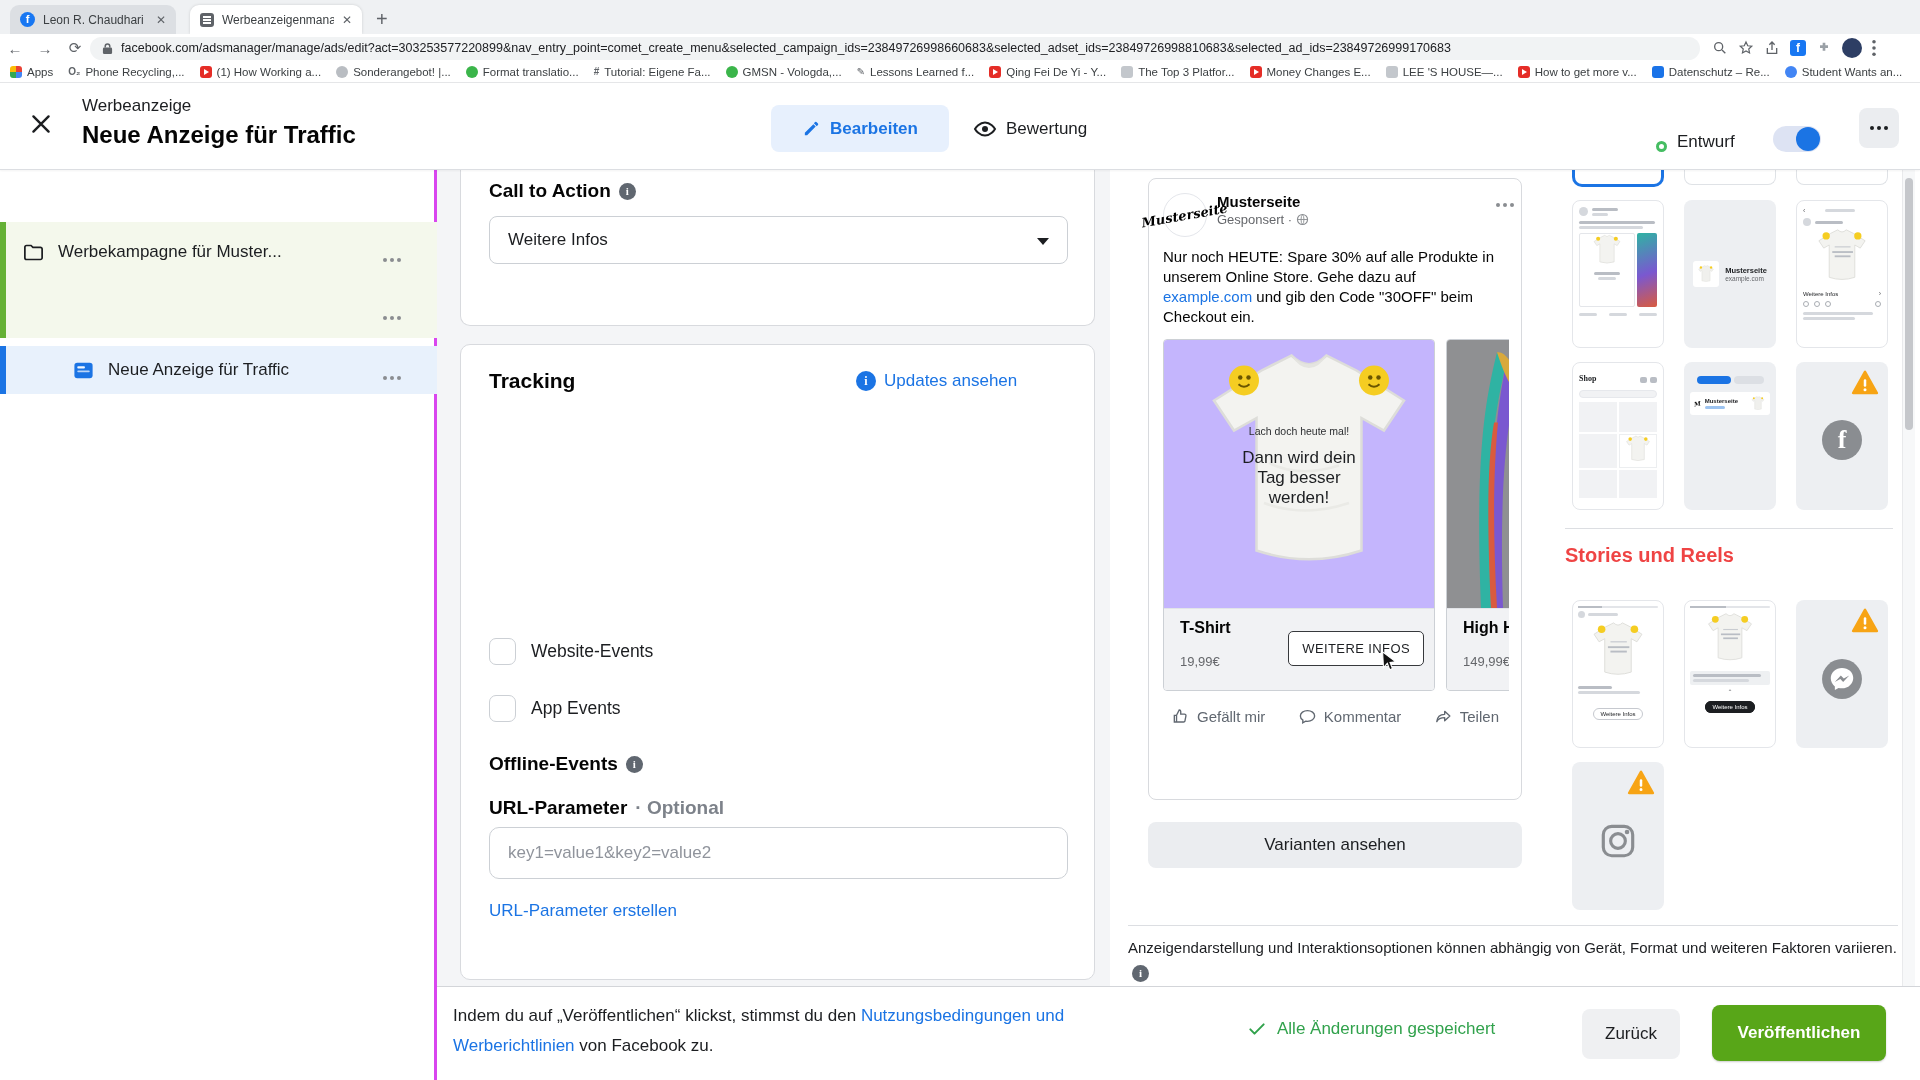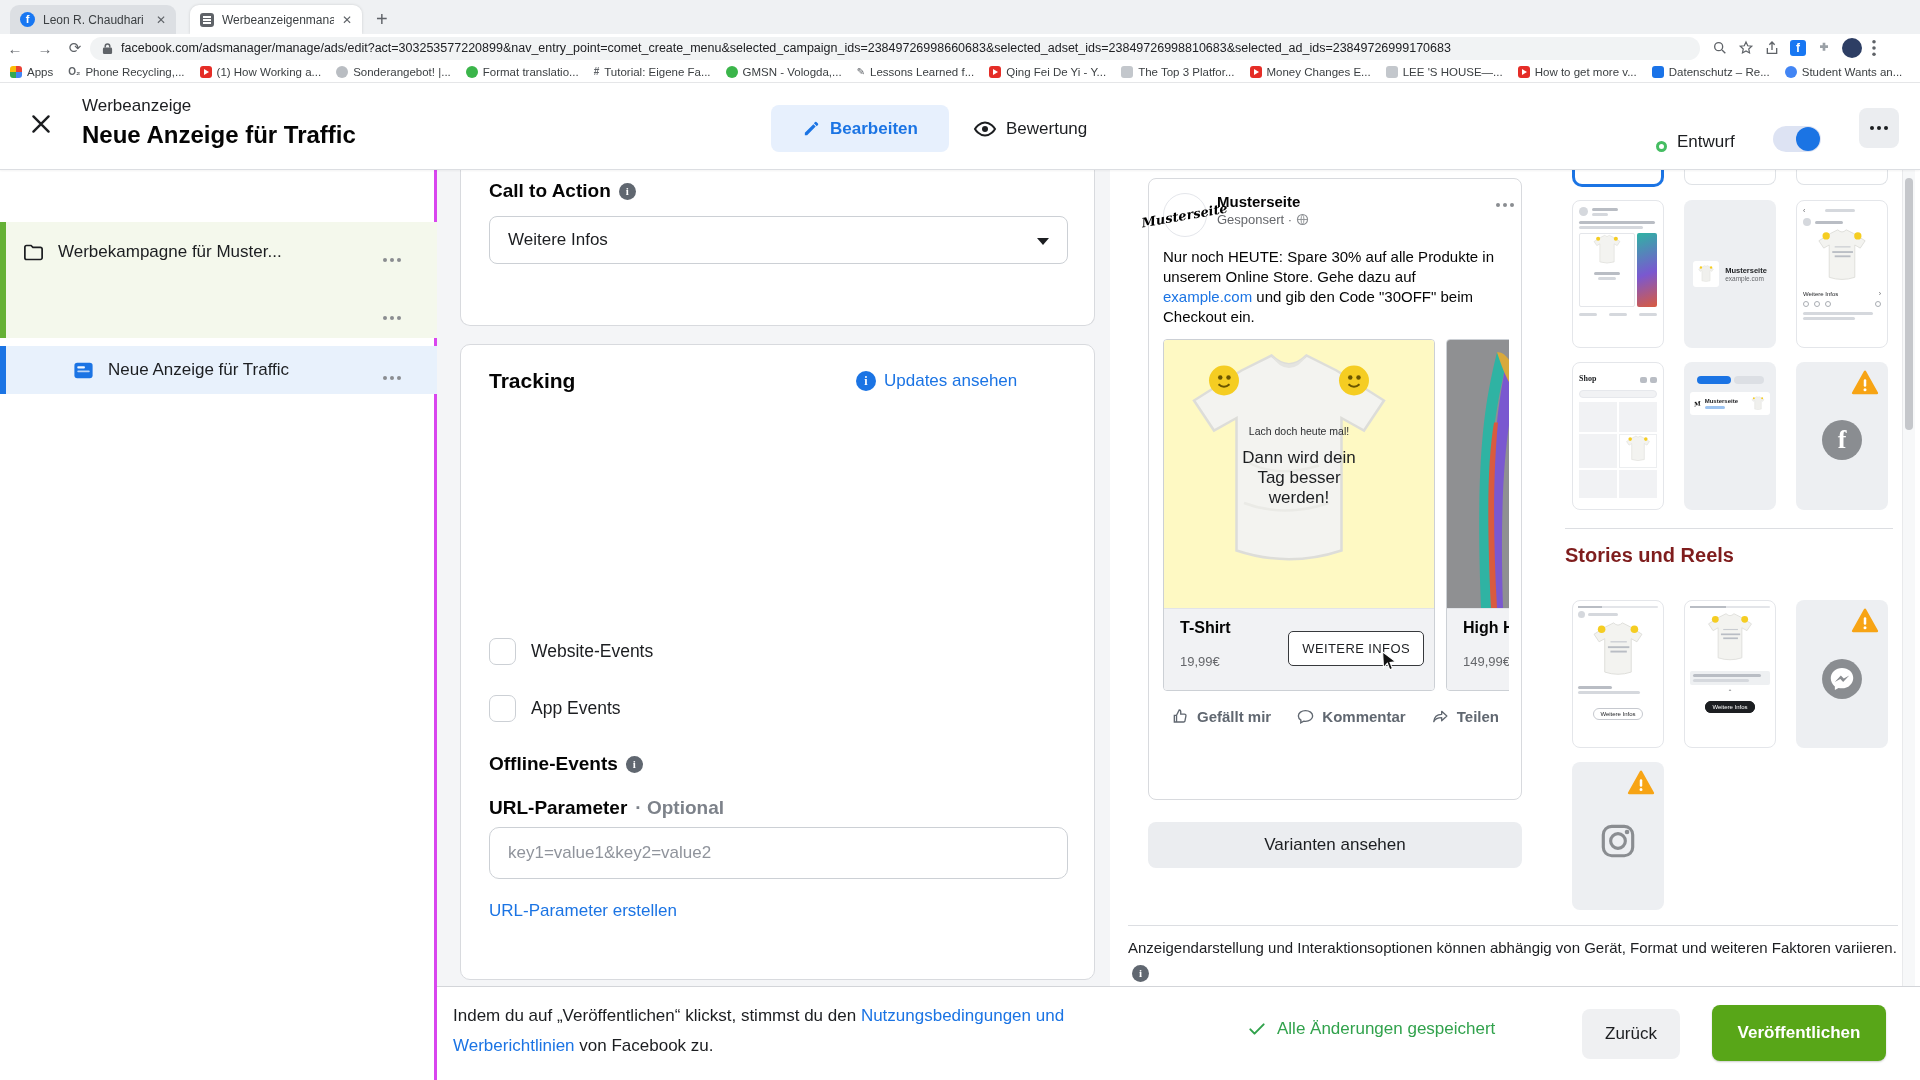--- a/index.html
+++ b/index.html
@@ -82,46 +82,46 @@
   .previewcol { left:1110px; top:170px; width:810px; height:816px; background:#fff; }
   .postpanel { position:absolute; left:38px; top:8px; width:374px; height:622px; border:1px solid #d8dade; border-radius:8px; background:#fff; padding:14px; }
   .posthead { display:flex; align-items:flex-start; gap:10px; }
   .avatar { width:44px; height:44px; border-radius:50%; border:1px solid #e4e6eb; display:flex; align-items:center; justify-content:center; background:#fff; flex:none;}
   .script { font-family:"DejaVu Serif","Liberation Serif",serif; font-style:italic; font-weight:bold; transform:rotate(-10deg); }
   .pname { font-size:15px; font-weight:bold; color:#050505; }
   .psub { font-size:13px; color:#65676b; display:flex; align-items:center; gap:4px; margin-top:2px;}
   .posttext { margin-top:10px; font-size:15px; line-height:20px; color:#050505; }
   .cardsrow { margin-top:12px; width:346px; height:352px; display:flex; gap:11px; overflow:hidden; }
   .pcard { flex:none; width:272px; border:1px solid #ccd0d5; border-radius:4px; overflow:hidden; background:#fff;}
-  .pcard .img { position:relative; height:268px; background:#fef9c3; display:flex; justify-content:flex-start; }
+  .pcard .img { position:relative; height:268px; background:#c4b5fd; display:flex; justify-content:flex-end; }
   .pcard .foot { height:82px; background:#f1f2f4; border-top:1px solid #e2e4e8; padding:10px 16px; position:relative;}
   .pcard .nm { font-size:16px; font-weight:bold; color:#050505; }
   .pcard .pr { font-size:13px; color:#65676b; margin-top:17px; }
   .wbtn { position:absolute; right:10px; top:22px; border:1.5px solid #37393c; border-radius:5px; background:#fff; padding:9px 13px; font-size:13px; letter-spacing:.4px; color:#1c1e21; font-weight:500;}
   .shirt-sm { position:absolute; left:0; right:0; top:85px; text-align:center; font-size:10.5px; color:#2c2e31; }
   .shirt-lg { position:absolute; left:50%; top:108px; transform:translateX(-50%); width:140px; text-align:center; font-size:17px; line-height:20px; color:#1c1e21; font-weight:500;}
   .socialrow { margin-top:16px; display:flex; justify-content:space-between; padding:0 8px; }
-  .soc { display:flex; align-items:center; gap:7px; font-size:15px; font-weight:700; color:#606770; }
+  .soc { display:flex; align-items:center; gap:7px; font-size:15px; font-weight:400; color:#606770; }
   .variants { position:absolute; left:38px; top:652px; width:374px; height:46px; background:#ebedf0; border-radius:8px; display:flex; align-items:center; justify-content:center; font-size:17px; font-weight:500; color:#1c1e21; }
   .notewrap { left:1128px; top:925px; width:770px; }
   .noteline { border-top:1px solid #dcdee2; margin-bottom:11px; }
   .note { font-size:15px; line-height:21px; color:#1c1e21; }
 
   
   .placements { left:1572px; top:170px; width:330px; height:816px; }
   .stub { position:absolute; top:0; width:92px; height:15px; background:#fff; border:1px solid #dfe2e6; border-top:none; border-radius:0 0 8px 8px; }
   .stub.sel { border:3px solid #1b74e4; border-top:none; height:17px; border-radius:0 0 10px 10px;}
   .tile { position:absolute; width:92px; height:148px; border-radius:8px; }
   .tile.white { background:#fff; border:1px solid #e4e6ea; padding:6px; }
   .tile.gray  { background:#edeff2; }
   .bar { background:#d5d8dd; border-radius:2px; height:3px; }
   .bar.dark { background:#b9bdc4; }
   .dot { border-radius:50%; background:#d5d8dd; }
   .pl-divider { position:absolute; left:-7px; top:358px; width:328px; border-top:1px solid #dcdee2; }
-  .stories-title { position:absolute; left:-7px; top:374px; font-size:20px; font-weight:bold; color:#7f1d1d; }
+  .stories-title { position:absolute; left:-7px; top:374px; font-size:20px; font-weight:bold; color:#ef4444; }
   .warn { position:absolute; top:6px; right:8px; width:30px; height:30px; }
   .brandcenter { position:absolute; left:50%; top:58px; transform:translateX(-50%); }
   .fcircle { width:40px; height:40px; border-radius:50%; background:#8a8d91; color:#fff; font-weight:bold; font-size:26px; text-align:center; line-height:40px; font-family:"Liberation Serif","DejaVu Serif",serif;}
   .minipill { border:1px solid #c6c9cf; border-radius:8px; font-size:6px; padding:2px 6px; color:#1c1e21; background:#fff; }
   .minipill.black { background:#1c1e21; color:#fff; border-color:#1c1e21; }
   .mtxt-b { font-size:7.5px; font-weight:bold; color:#1c1e21; }
   .mtxt { font-size:6.5px; color:#65676b; }
 
   
   .vscroll { left:1902px; top:170px; width:13px; height:816px; background:#f7f8f9; border-left:1px solid #e9eaec; }

